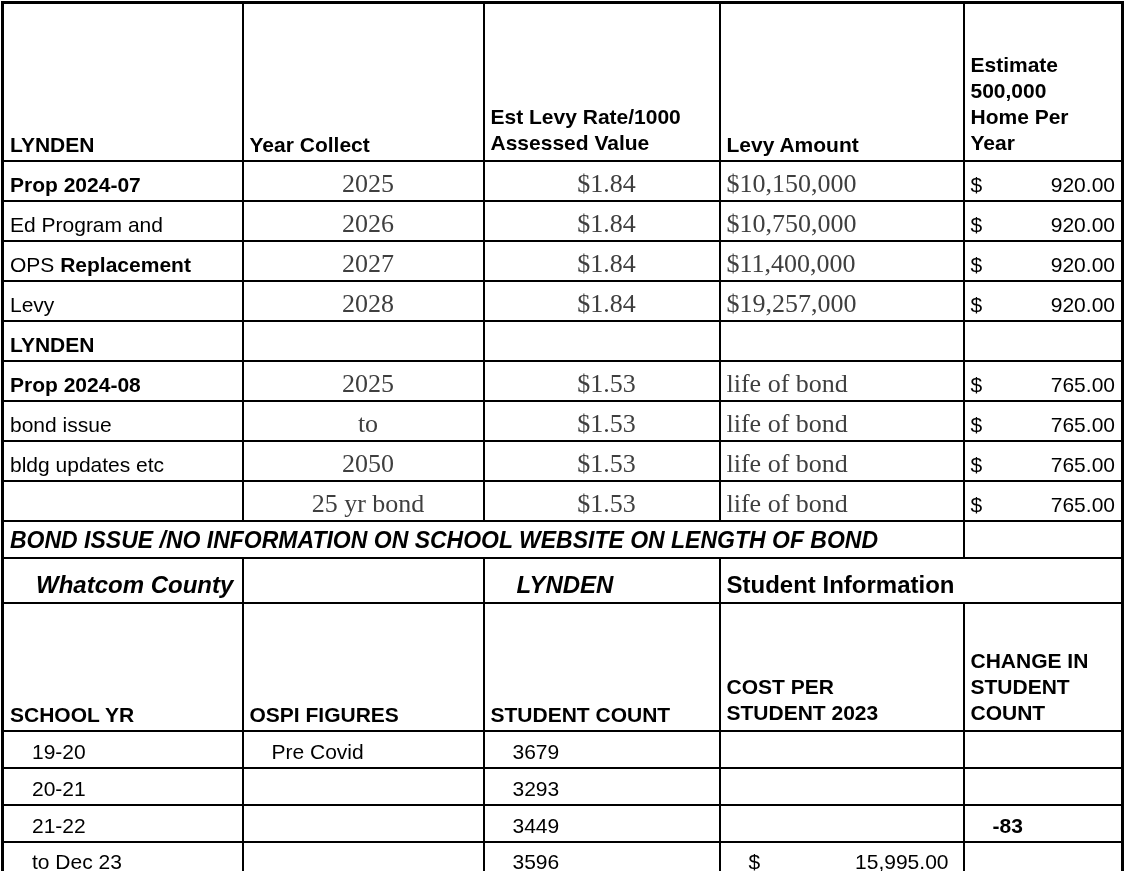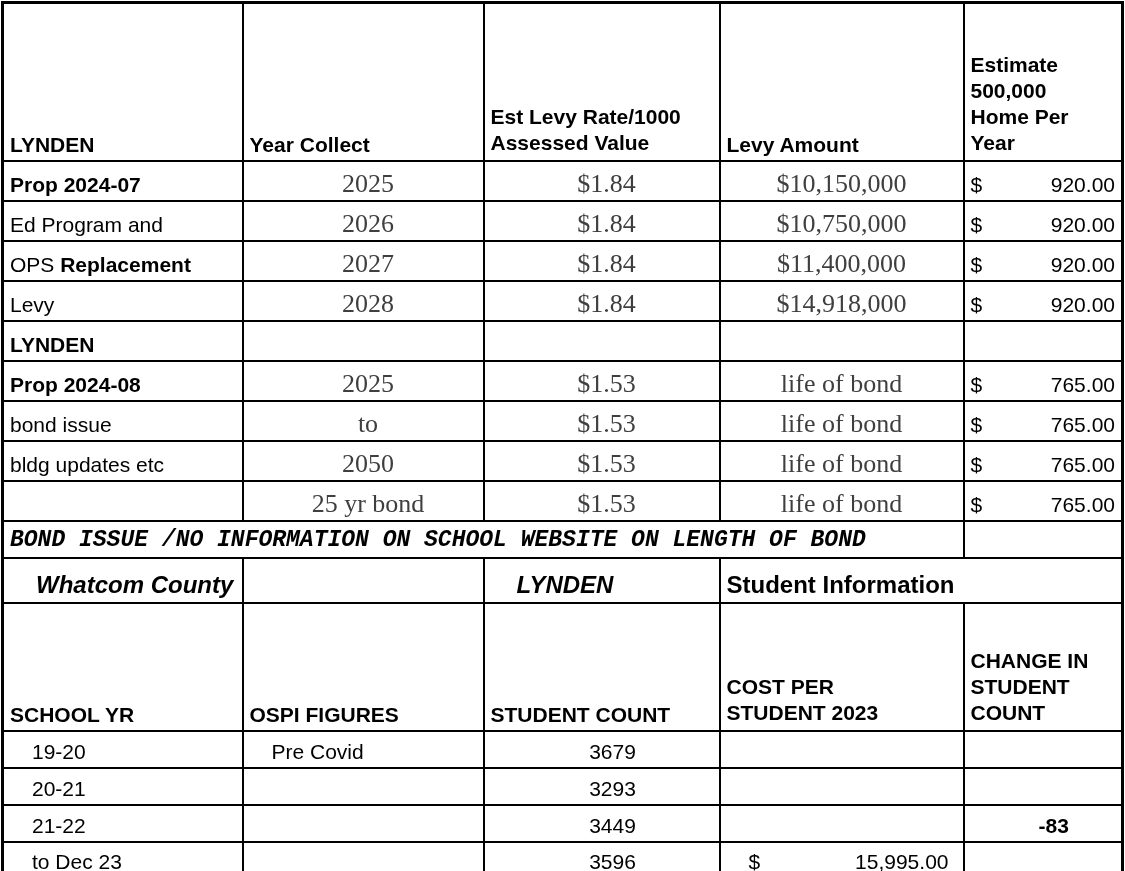--- a/index.html
+++ b/index.html
@@ -21,28 +21,28 @@
     padding: 1px 6px 3px 6px;
     vertical-align: bottom;
     font-size: 21px;
     line-height: 1.12;
     overflow: hidden;
     white-space: nowrap;
   }
   
   tr.rh1 td { height: 158px; }
   tr.rd  td { height: 40px; margin-left: 48px; }
-  tr.rnote td { height: 37px; font-family: Liberation Mono, monospace; }
+  tr.rnote td { height: 37px; }
   tr.rsec  td { height: 45px; }
   tr.rh2 td { height: 128px; }
   tr.rs  td { height: 37px; padding-left: 28px; }
 
   .b { font-weight: bold; }
   .c { text-align: center; padding-left: 16px; }
-  .r { text-align: center; border-radius: 15px; }
+  .r { text-align: left; border-radius: 15px; }
   .pre { white-space: pre-line; line-height: 1.25; }
 
   
   .serif {
     font-family: "Liberation Serif", serif;
     font-size: 26px;
     color: #3f3f3f;
     line-height: 1.0;
   }
 
@@ -133,21 +133,21 @@
             <span>$</span>
             <span class="amt">920.00</span>
           </div>
     </td>
   </tr>
 
   <tr class="rd">
     <td>Levy</td>
     <td class="serif c">2028</td>
     <td class="serif c">$1.84</td>
-    <td class="serif r">$14,918,000</td>
+    <td class="serif r">$19,257,000</td>
     <td>
       <div class="money">
             <span>$</span>
             <span class="amt">920.00</span>
           </div>
     </td>
   </tr>
 
   <tr class="rd">
     <td class="b">LYNDEN</td>

